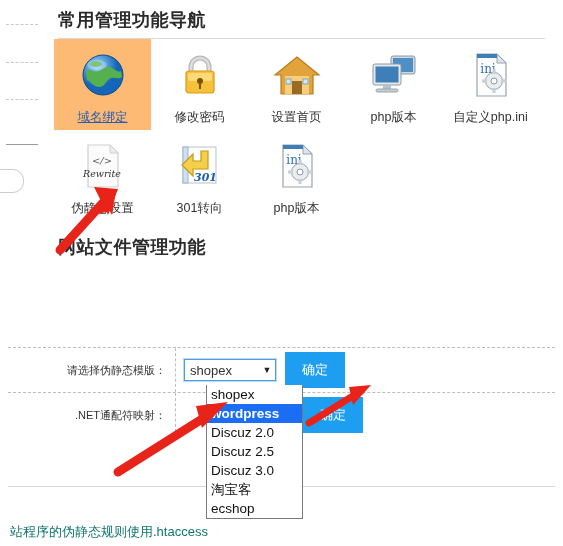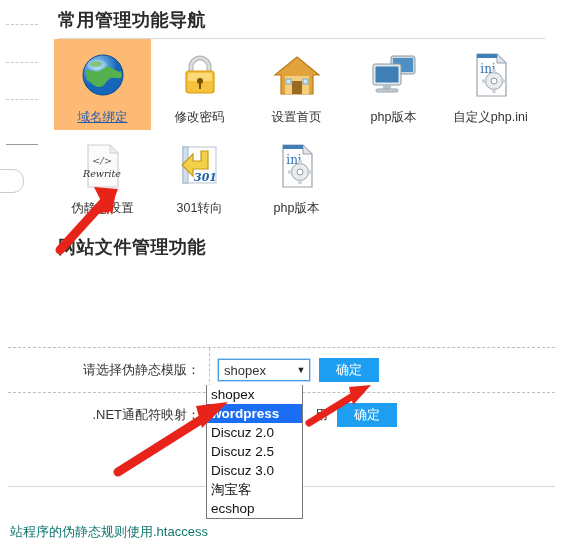--- a/index.html
+++ b/index.html
@@ -33,32 +33,32 @@
   .icon-cell{width:97px;padding:8px 0 4px 0;text-align:center;}
   .icon-cell.selected{background:#fdba74;}
   .icon-art{height:56px;display:flex;align-items:center;justify-content:center;}
   .icon-label{font-size:12.5px;color:#333;margin-top:6px;white-space:nowrap;}
   .icon-cell.selected .icon-label{color:#2a5db0;text-decoration:underline;}
 
   
   #form-wrap{position:absolute;left:0;top:347px;width:563px;}
   .frule{height:0;border-top:1px dashed #bdbdbd;margin:0 8px;}
   .frow{display:flex;align-items:center;height:44px;position:relative;}
-  .fcell-label{width:210px;text-align:center;padding-right:9px;font-size:13px;color:#333;
+  .fcell-label{width:176px;text-align:center;padding-right:9px;font-size:11px;color:#333;
       border-right:1px dashed #bdbdbd;height:44px;display:flex;align-items:center;
       justify-content:flex-end;box-sizing:border-box;}
   .fcell-ctl{padding-left:8px;display:flex;align-items:center;gap:9px;}
 
   .sel-box{width:92px;height:22px;border:1px solid #4a9ee8;background:#fff;
       display:flex;align-items:center;box-sizing:border-box;
       box-shadow:0 0 0 1px #bcd9f5;}
   .sel-val{flex:1;padding-left:5px;font-size:13px;color:#333;}
   .sel-caret{width:16px;text-align:center;font-size:9px;color:#222;}
 
-  .btn-ok{background:#1e9ef0;color:#fff;font-size:13px;width:60px;height:24px;
+  .btn-ok{background:#1e9ef0;color:#fff;font-size:13px;width:60px;height:36px;
       display:flex;align-items:center;justify-content:center;border:0;cursor:pointer;}
   .inline-txt{font-size:13px;color:#333;}
 
   
   #dropdown{position:absolute;left:206px;top:385px;width:97px;
       background:#ffffff;border:1px solid #7a7a7a;border-top:0;z-index:40;
       box-sizing:border-box;}
   .opt{font-size:13.5px;padding:0 4px;height:19px;line-height:19px;color:#111;
       white-space:nowrap;}
   .opt.sel{background:#1b6ef3;color:#ffffff;font-weight:bold;}

